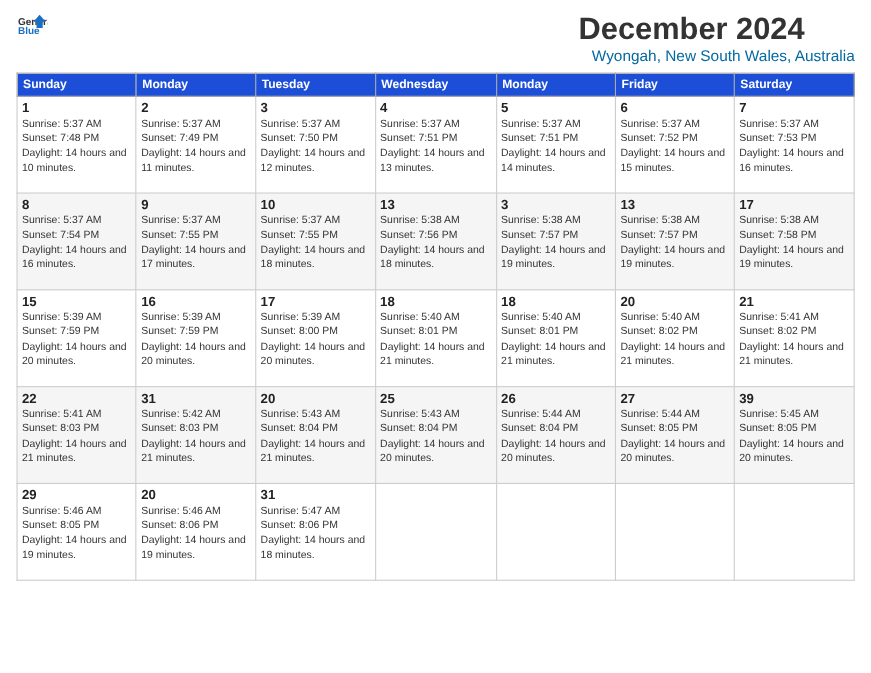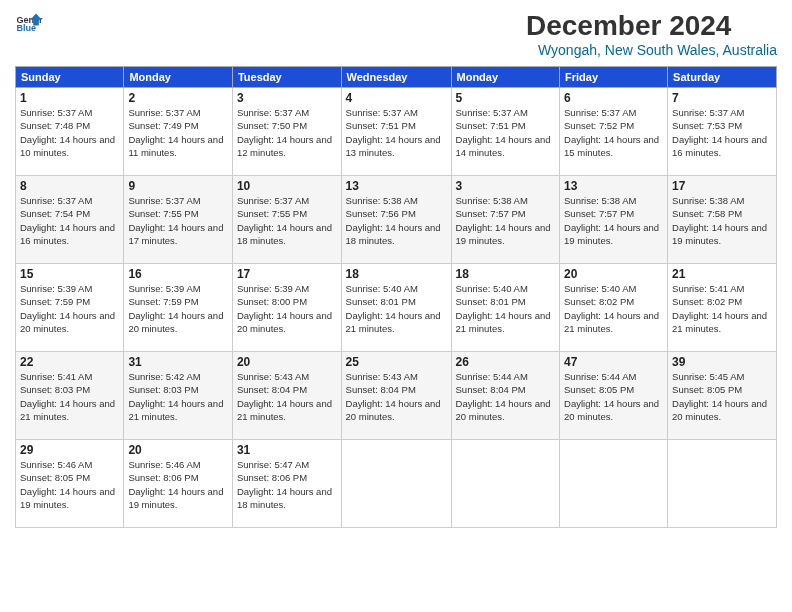--- a/index.html
+++ b/index.html
@@ -219,21 +219,21 @@
           </td>
           <td>
             <span class="day-num">25</span>
             <div class="day-info">Sunrise: 5:43 AM<br>Sunset: 8:04 PM<br>Daylight: 14 hours and 20 minutes.</div>
           </td>
           <td>
             <span class="day-num">26</span>
             <div class="day-info">Sunrise: 5:44 AM<br>Sunset: 8:04 PM<br>Daylight: 14 hours and 20 minutes.</div>
           </td>
           <td>
-            <span class="day-num">47</span>
+            <span class="day-num">27</span>
             <div class="day-info">Sunrise: 5:44 AM<br>Sunset: 8:05 PM<br>Daylight: 14 hours and 20 minutes.</div>
           </td>
           <td>
             <span class="day-num">39</span>
             <div class="day-info">Sunrise: 5:45 AM<br>Sunset: 8:05 PM<br>Daylight: 14 hours and 20 minutes.</div>
           </td>
         </tr>
         <tr>
           <td>
             <span class="day-num">29</span>

